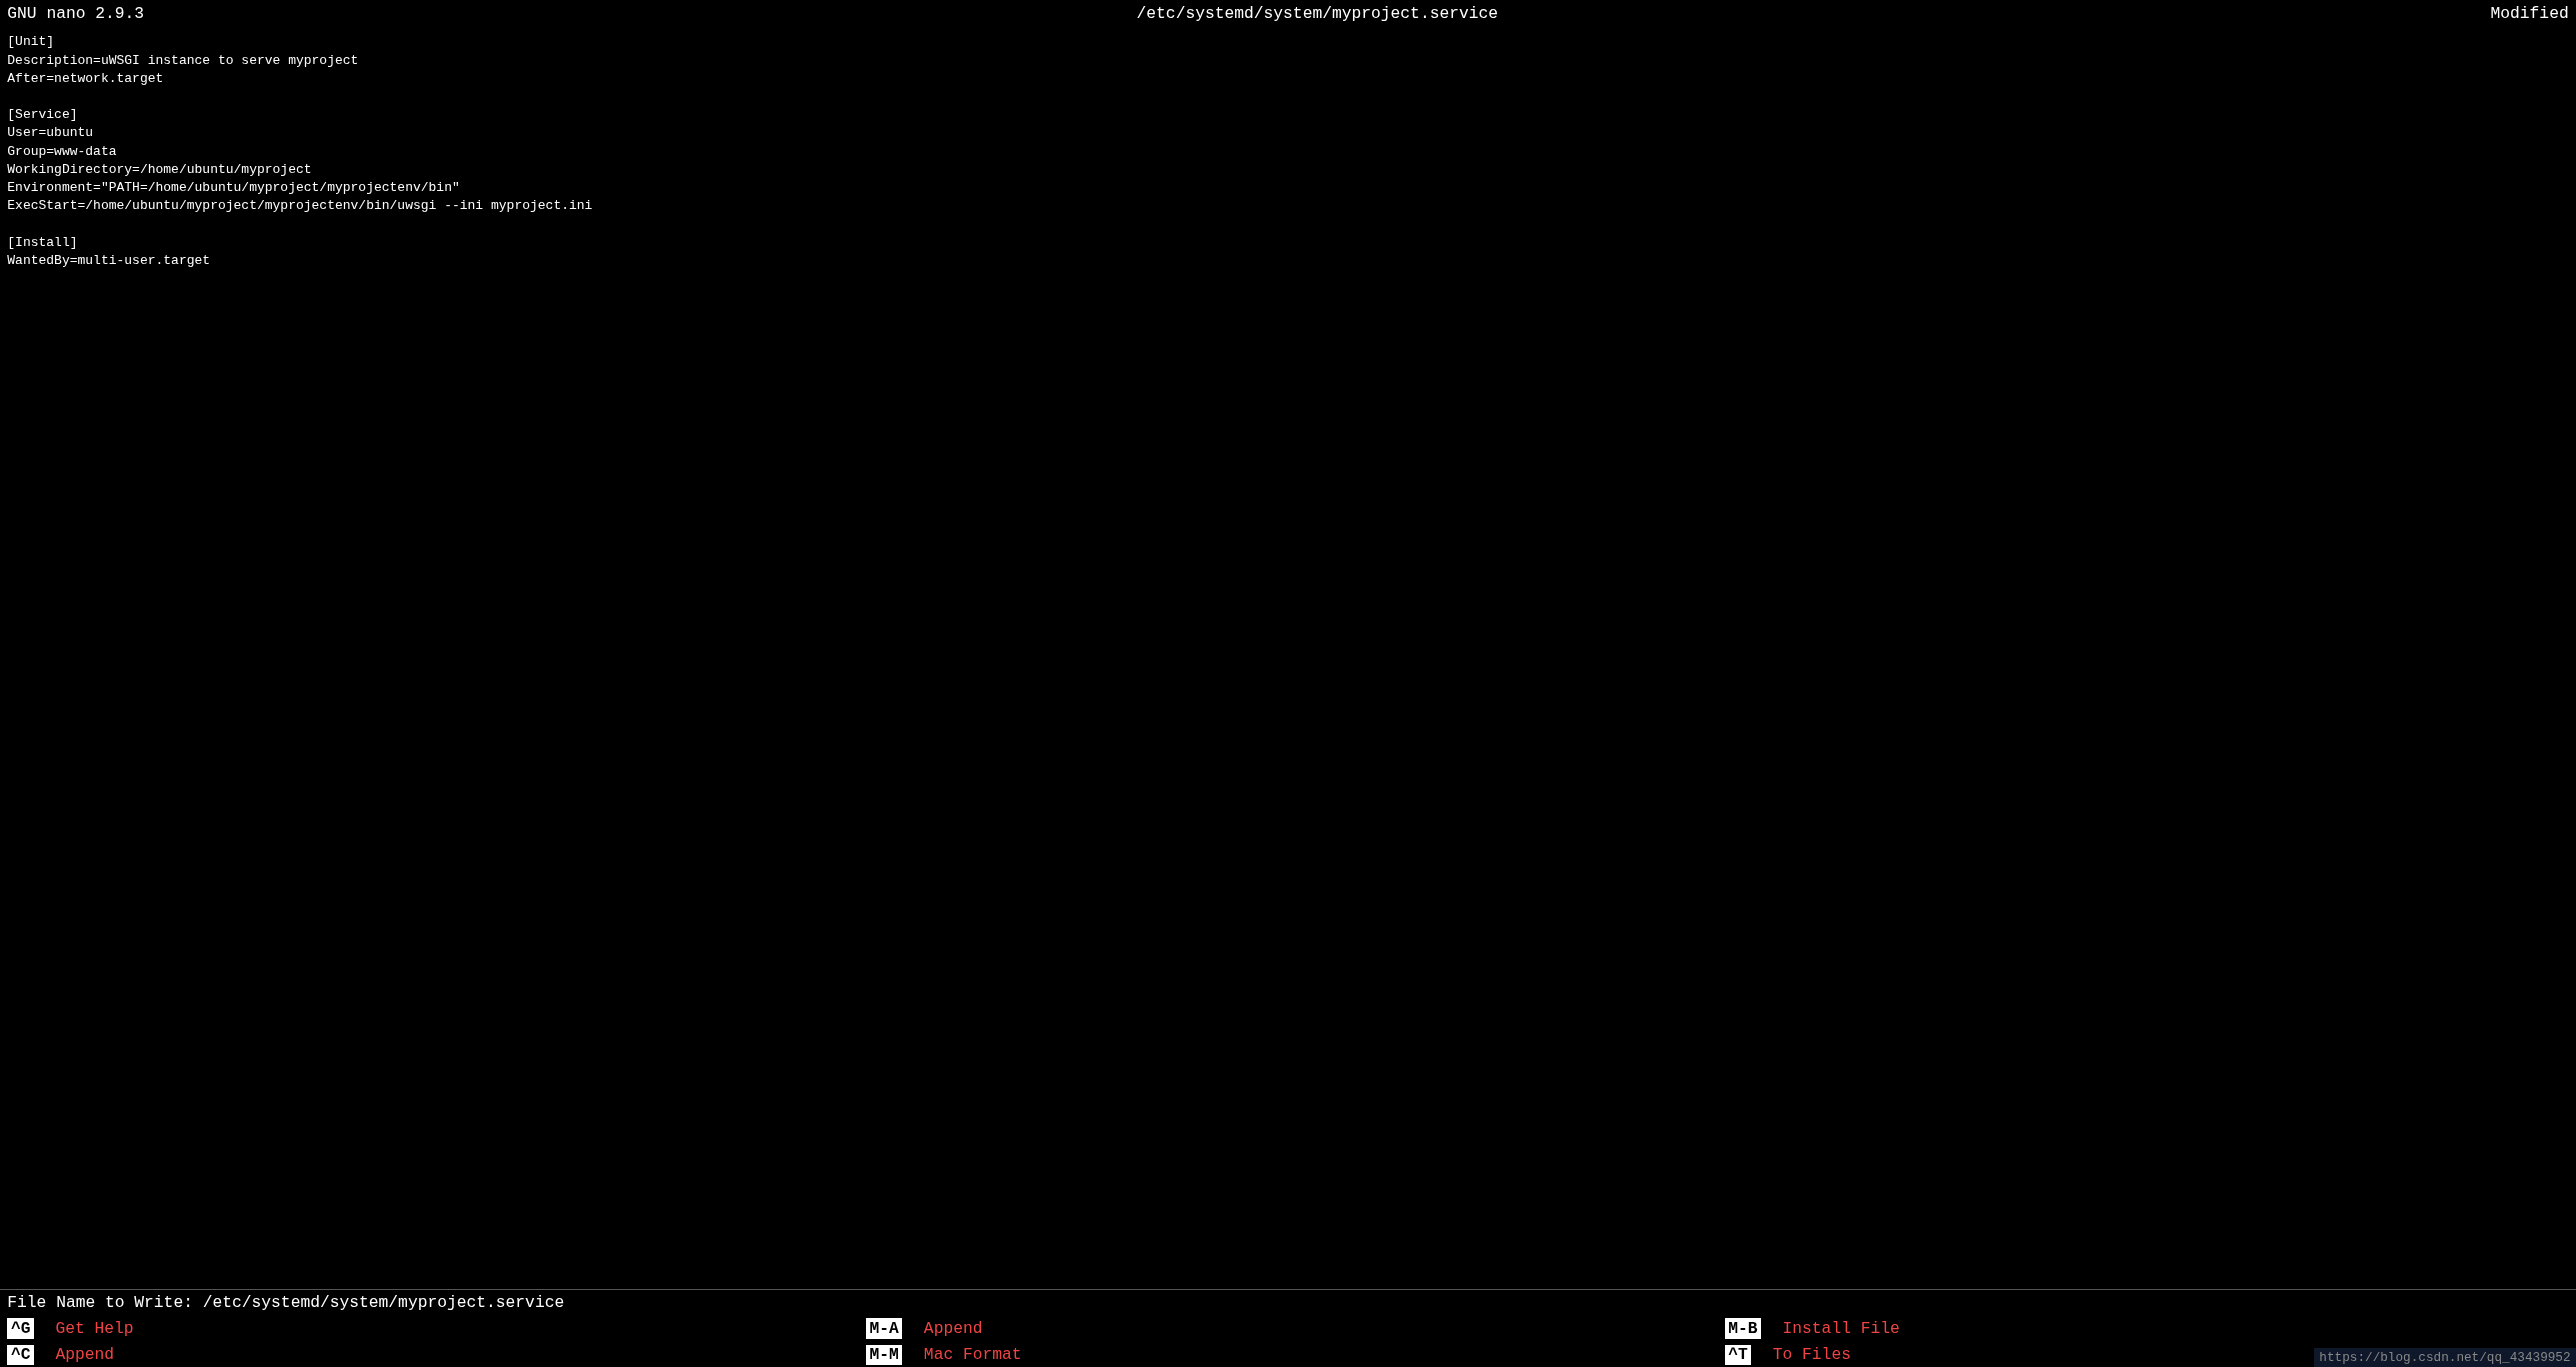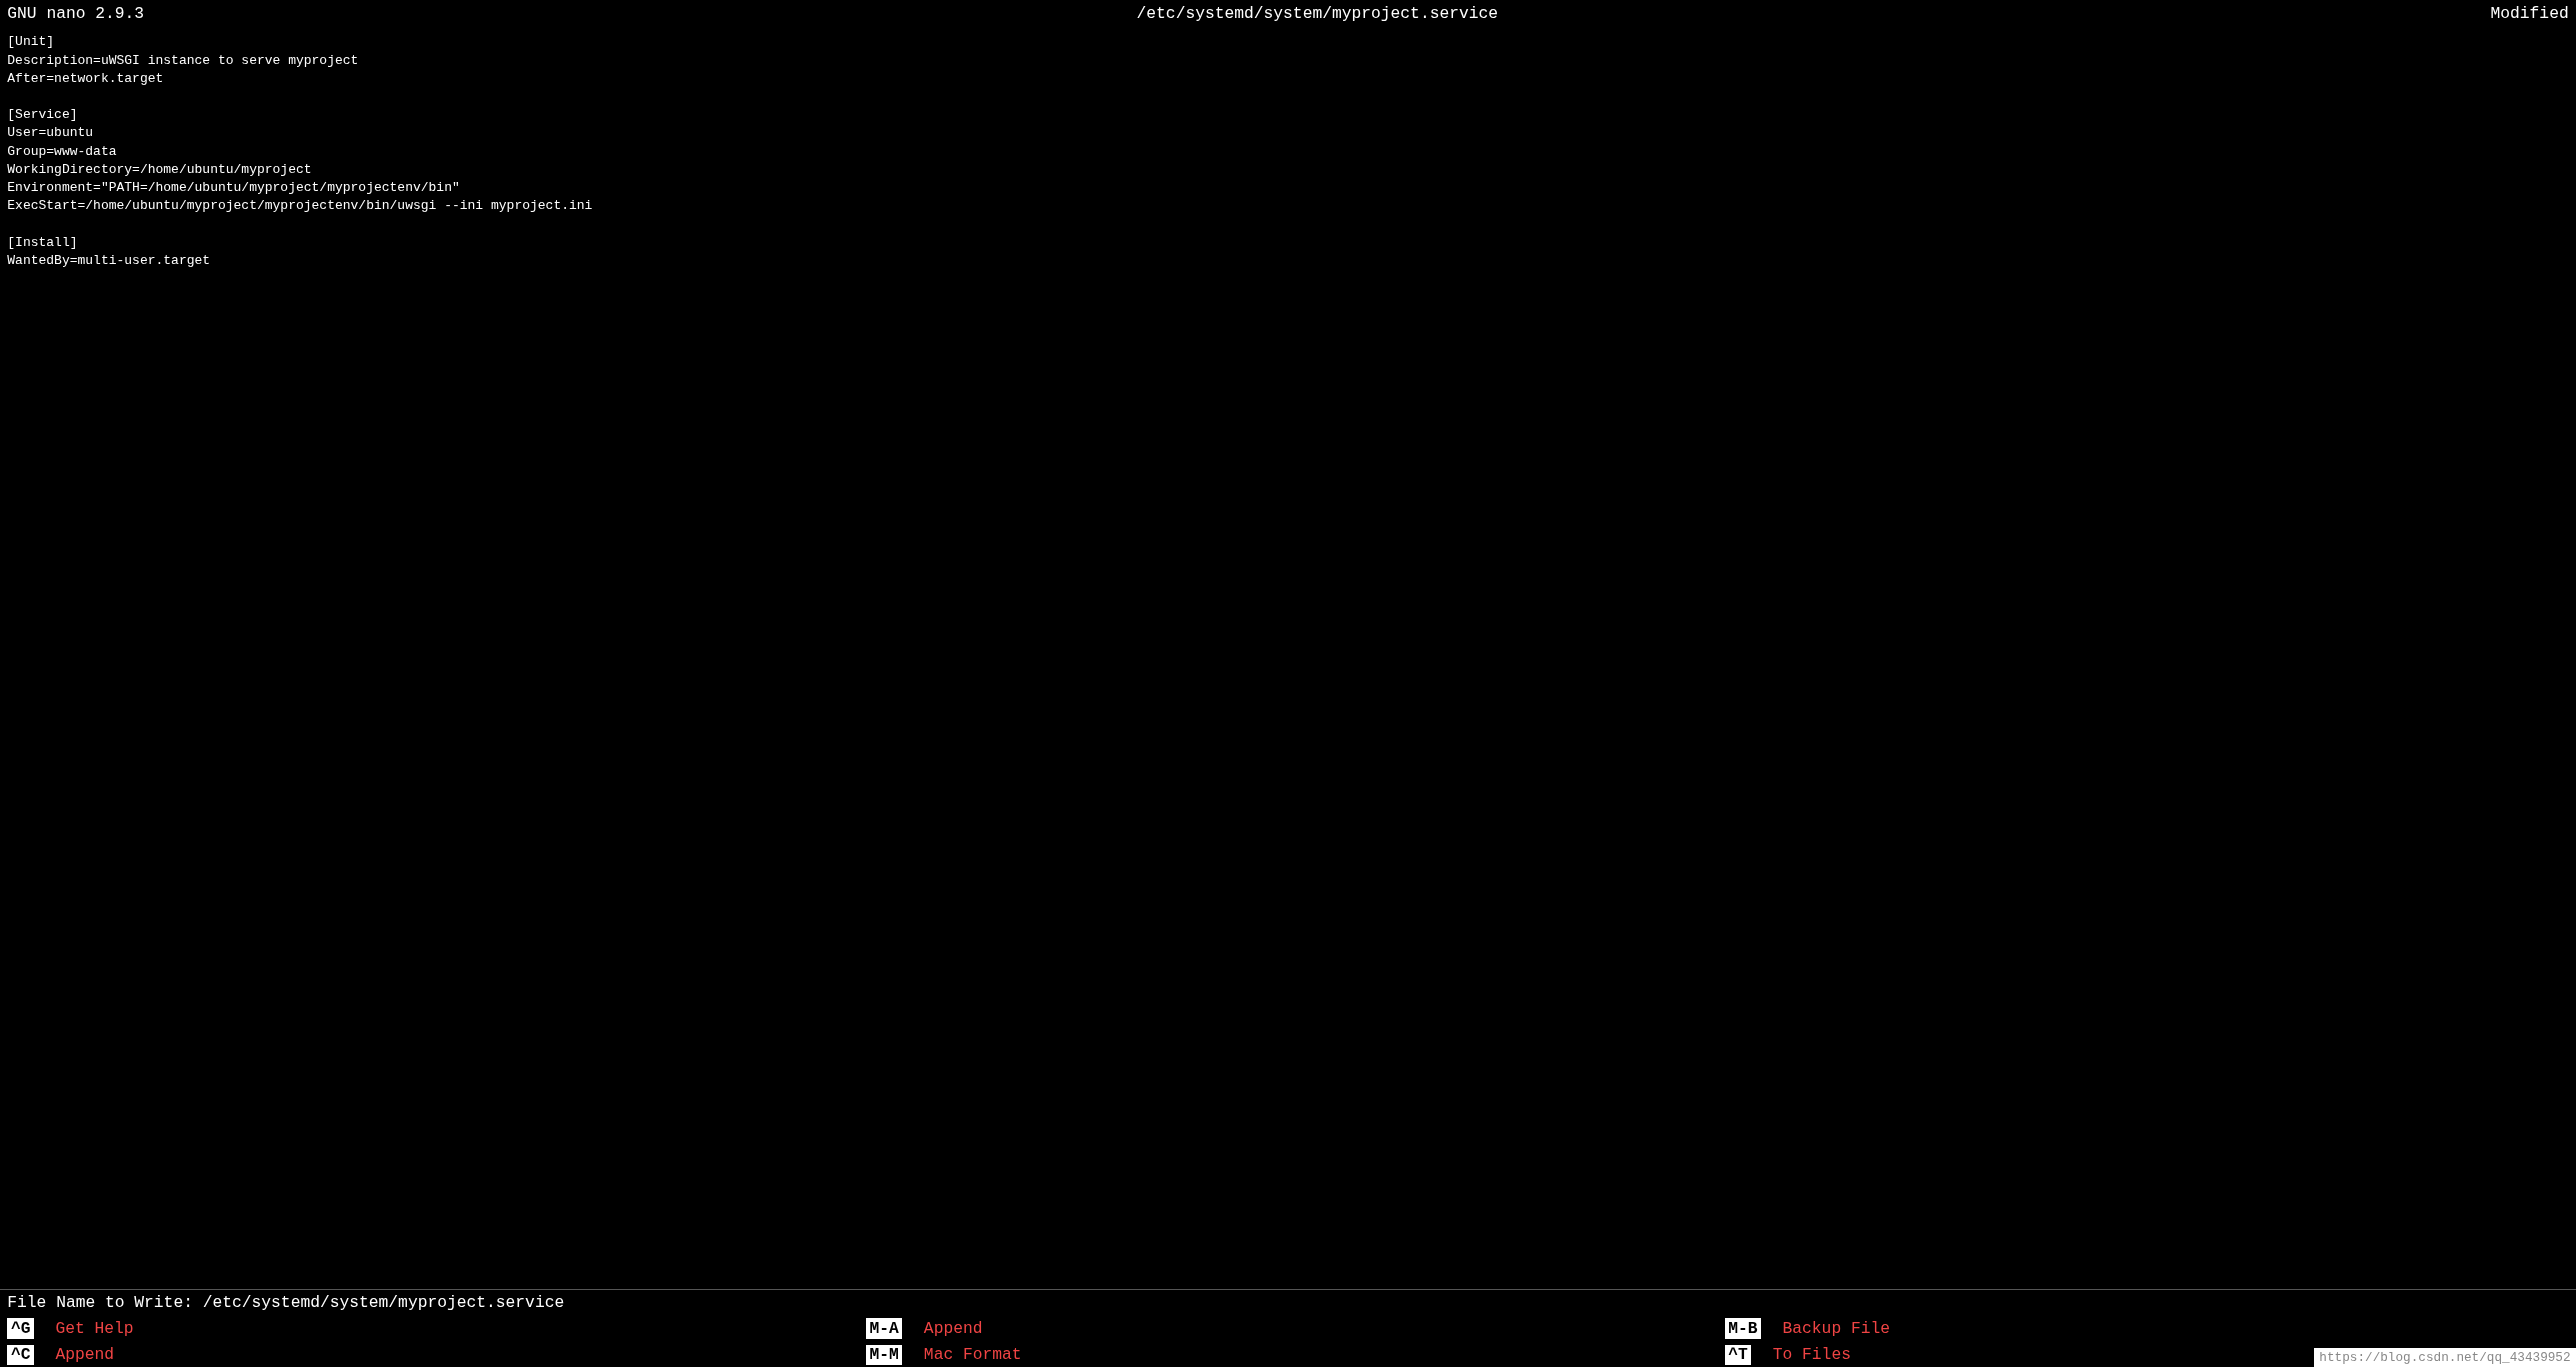--- a/index.html
+++ b/index.html
@@ -89,21 +89,21 @@
     .shortcut-label {
       color: #ef4444;
       white-space: nowrap;
       margin-left: 16px;
     }
 
     #url-bar {
       position: absolute;
       bottom: 0;
       right: 0;
-      background-color: #ffffff;
+      background-color: #0f172a;
       color: #888888;
       font-size: 12.7px;
       padding: 1.8px 5.4px;
     }
   </style>
 </head>
 <body>
 
 <div id="header-bar">
   <span>GNU nano 2.9.3</span>
@@ -134,21 +134,21 @@
         <div class="shortcut-item">
           <span class="shortcut-key">^G</span>
           <span class="shortcut-label">Get Help</span>
         </div>
         <div class="shortcut-item">
           <span class="shortcut-key">M-A</span>
           <span class="shortcut-label">Append</span>
         </div>
         <div class="shortcut-item">
           <span class="shortcut-key">M-B</span>
-          <span class="shortcut-label">Backup File</span>
+          <span class="shortcut-label">Install File</span>
         </div>
       </div>
     <div class="shortcut-row">
         <div class="shortcut-item">
           <span class="shortcut-key">^C</span>
           <span class="shortcut-label">Append</span>
         </div>
         <div class="shortcut-item">
           <span class="shortcut-key">M-M</span>
           <span class="shortcut-label">Mac Format</span>

